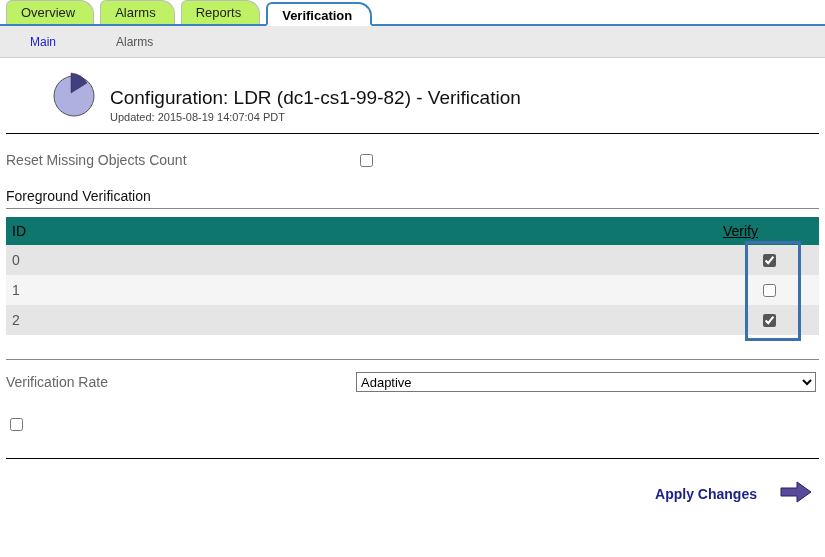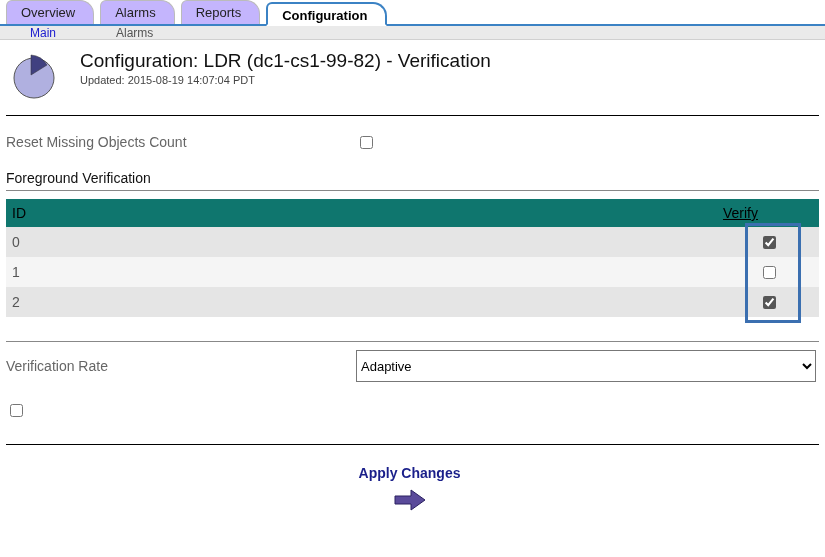--- a/index.html
+++ b/index.html
@@ -18,61 +18,62 @@
     height: 26px;
     border-bottom: 2px solid #3b82c4;
     padding-left: 6px;
     gap: 2px;
   }
   .tab {
     position: relative;
     height: 24px;
     padding: 0 18px 0 14px;
     line-height: 24px;
-    background: #c4b5fd;
+    background: #bef264;
     border: 1px solid #bbb;
     border-bottom: none;
     border-radius: 6px 14px 0 0;
     color: #222;
     font-size: 13px;
     cursor: pointer;
     margin-right: 4px;
   }
   .tab.active {
     background: #fff;
     border: 2px solid #3b82c4;
     border-bottom: 2px solid #fff;
     margin-bottom: -2px;
     font-weight: bold;
     color: #000;
   }
   
   .subtab-row {
     background: #eaeaea;
     border-bottom: 1px solid #d0d0d0;
-    height: 14px;
+    height: 32px;
     display: flex;
     align-items: center;
     padding-left: 30px;
     gap: 60px;
     font-size: 12px;
   }
   .subtab {
     color: #555;
     cursor: pointer;
   }
   .subtab.active {
     color: #2020d0;
   }
   
   .header {
     display: flex;
-    align-items: flex-start;
+    align-items: flex-end;
     padding: 10px 6px 6px 6px;
-    gap: 22px;
+    gap: 12px;
+    margin-left: 40px;
   }
   .pie-icon svg { width: 52px; height: 52px; }
   .title {
     font-size: 19px;
     color: #111;
   }
   .updated {
     font-size: 11px;
     color: #444;
     margin-top: 2px;
@@ -136,50 +137,49 @@
     pointer-events: none;
   }
   .table-wrap { position: relative; margin-bottom: 24px; }
   input[type="checkbox"] {
     width: 13px; height: 13px;
     accent-color: #555;
   }
   select.wide {
     width: 460px;
     font-size: 13px;
-    height: 32px;
+    height: 20px;
     background: #fff;
     border: 1px solid #777;
   }
   
   .apply-row {
     display: flex;
     justify-content: flex-end;
     align-items: center;
-    gap: 6px;
+    gap: 22px;
     padding: 20px 6px 8px 0;
     border-top: 1px solid #000;
     margin: 20px 6px 0 6px;
-    flex-direction: column;
   }
   .apply-label {
     color: #1a1f8a;
     font-weight: bold;
     font-size: 14px;
   }
   .arrow-icon svg { width: 34px; height: 26px; }
 </style>
 </head>
 <body>
 
 <div class="tab-row">
   <div class="tab">Overview</div>
   <div class="tab">Alarms</div>
   <div class="tab">Reports</div>
-  <div class="tab active">Configuration</div>
+  <div class="tab active">Verification</div>
 </div>
 
 <div class="subtab-row">
   <span class="subtab active">Main</span>
   <span class="subtab">Alarms</span>
 </div>
 
 <div class="header">
   <span class="pie-icon">
     <svg viewBox="0 0 52 52">

